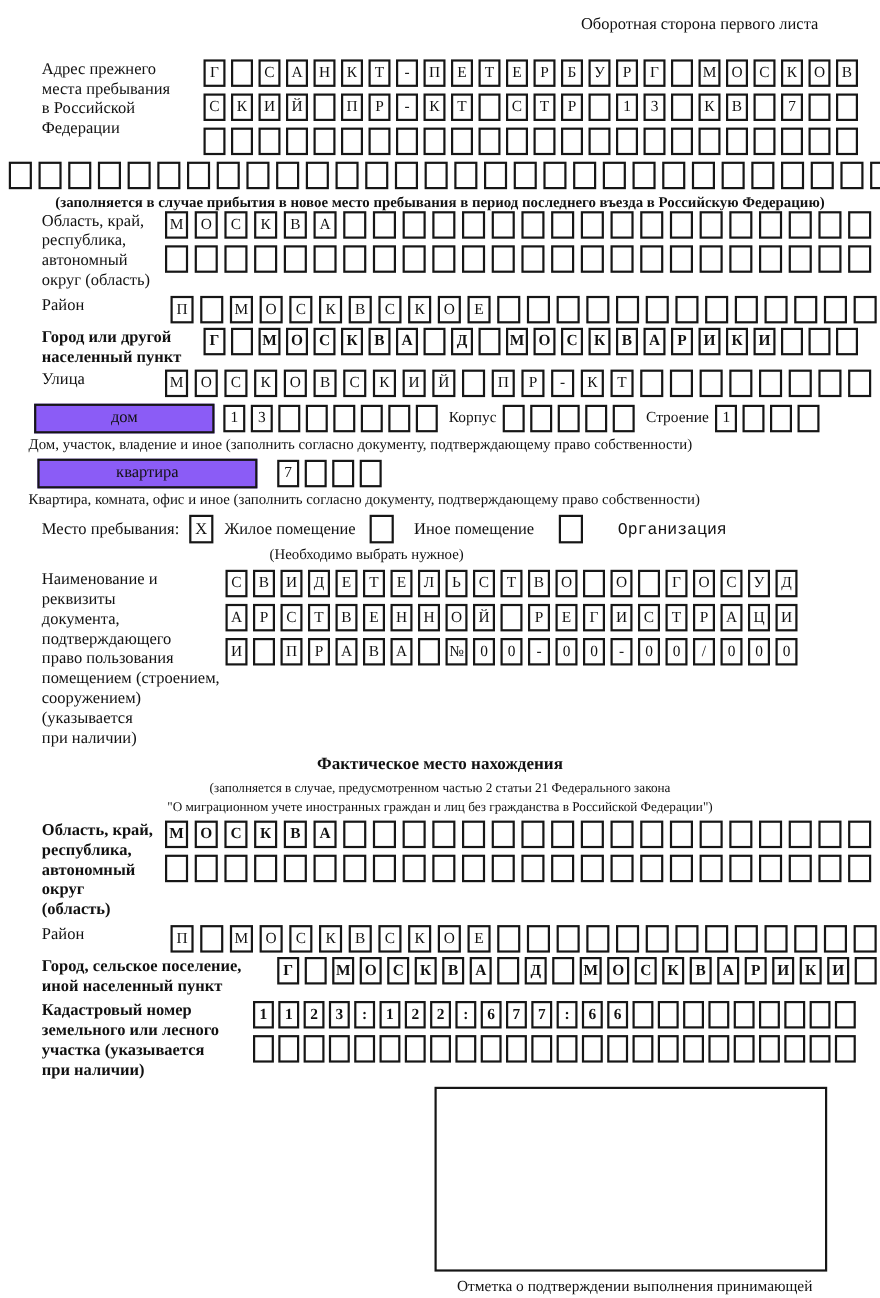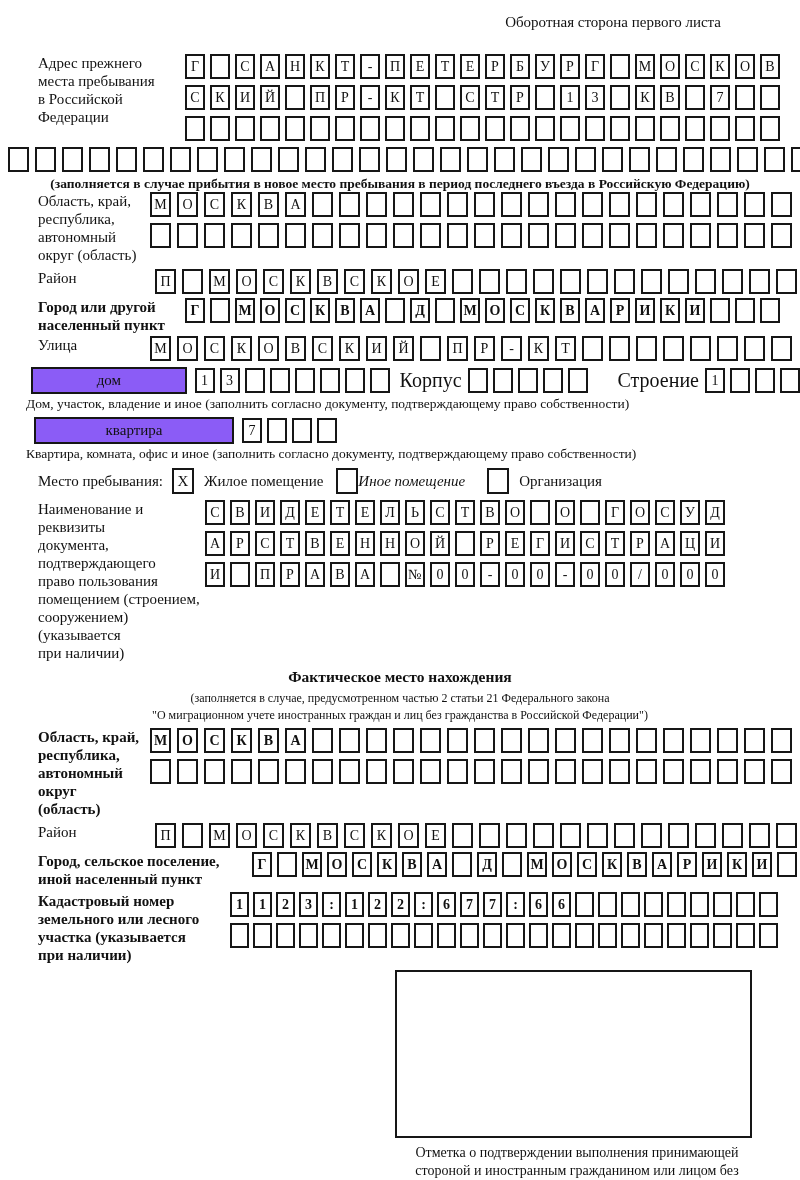--- a/index.html
+++ b/index.html
@@ -1,19 +1,19 @@
 <!DOCTYPE html>
 <html><head>
 <meta charset="utf-8">
 <style>
   html,body{margin:0;padding:0;background:#ffffff;}
   body{width:800px;height:1180px;font-family:"Liberation Serif","DejaVu Serif",serif;color:#111;overflow:hidden;}
   .page{position:relative;width:800px;height:1180px;padding-top:14px;box-sizing:border-box;}
 
-  .header-note{text-align:right;padding-right:79px;font-size:15px;}
+  .header-note{text-align:right;padding-right:56px;font-size:15px;}
 
   
   .cells{display:flex;gap:5px;}
   .cell{flex:0 0 auto;width:20px;height:25px;border:2px solid #161616;box-sizing:border-box;
         display:flex;align-items:center;justify-content:center;font-size:14px;line-height:1;background:#fff;}
   .cells.g6{gap:6px;}.cells.g6 .cell{width:21px;}
   .cells.cad{gap:4px;}.cells.cad .cell{width:19px;}
   .cells.stack{flex-direction:column;gap:6px;}
   .cells.stack .cells{margin:0;}
 
@@ -24,22 +24,22 @@
   .caption.center{text-align:center;}
   .caption.left{padding-left:26px;}
 
   .section-title{font-weight:bold;font-size:16px;text-align:center;margin:4px 0 3px 0;}
   .sub-title{font-weight:bold;font-size:15.5px;text-align:center;margin:6px 0 4px 0;}
   .note-line{font-size:12px;text-align:center;line-height:17px;}
 
   .widebox{border:2px solid #161616;height:27px;box-sizing:border-box;display:flex;align-items:center;justify-content:center;font-size:15px;background:#8b5cf6;}
 
   .house-row{display:flex;align-items:center;margin-left:31px;margin-top:6px;}
-  .house-row .lbl{font-size:20px;margin:0 6px 0 10px;}
-  .apt-row{display:flex;align-items:center;margin-left:34px;margin-top:5px;}
+  .house-row .lbl{font-size:14px;margin:0 6px 0 10px;}
+  .apt-row{display:flex;align-items:center;margin-left:34px;margin-top:5px;gap:10px;}
 
   .stay-row{display:flex;align-items:center;margin-left:38px;margin-top:6px;font-size:15px;}
   .stay-row .cell{width:22px;height:26px;font-size:15px;}
   .stay-note{font-size:13.5px;margin-left:245px;margin-top:2px;}
 
   .stamp-box{margin-left:395px;margin-top:6px;width:357px;height:168px;border:2px solid #161616;box-sizing:border-box;background:#fff;}
   .stamp-caption{margin-left:348px;width:458px;text-align:center;font-size:14px;line-height:17.5px;margin-top:6px;white-space:pre-line;}
 
   .mt2{margin-top:2px;}.mt4{margin-top:4px;font-weight:bold;}.mt5{margin-top:5px;}.mt6{margin-top:6px;}
 </style>
@@ -336,21 +336,21 @@
         <span class="cell"></span>
       </div>
     <span class="lbl">Корпус</span>
     <div class="cells">
         <span class="cell"></span>
         <span class="cell"></span>
         <span class="cell"></span>
         <span class="cell"></span>
         <span class="cell"></span>
       </div>
-    <span class="lbl" style="margin-left:30px;">Строение</span>
+    <span class="lbl" style="margin-left:10px;">Строение</span>
     <div class="cells">
         <span class="cell">1</span>
         <span class="cell"></span>
         <span class="cell"></span>
         <span class="cell"></span>
       </div>
   </div>
   <div class="caption left mt2">Дом, участок, владение и иное (заполнить согласно документу, подтверждающему право собственности)</div>
 
   <div class="apt-row">
@@ -362,24 +362,25 @@
         <span class="cell"></span>
       </div>
   </div>
   <div class="caption left mt2">Квартира, комната, офис и иное (заполнить согласно документу, подтверждающему право собственности)</div>
 
   <div class="stay-row">
     <span>Место пребывания:</span>
     <span class="cell" style="margin-left:9px;">Х</span>
     <span style="margin-left:10px;">Жилое помещение</span>
     <span class="cell" style="margin-left:13px;"></span>
-    <span style="font-style:italic;">Иное помещение</span>
+    <span style="margin-left:18px;">Иное помещение</span>
     <span class="cell" style="margin-left:22px;"></span>
-    <span style="margin-left:10px;">Организация</span>
-  </div>
+    <span style="margin-left:32px;font-family:Liberation Mono, monospace;">Организация</span>
+  </div>
+  <div class="stay-note">(Необходимо выбрать нужное)</div>
 
   <div class="frow mt6">
     <div class="row-label" style="width:205px;">Наименование и реквизиты
 документа, подтверждающего
 право пользования
 помещением (строением,
 сооружением) (указывается
 при наличии)</div>
     <div class="cells stack">
       <div class="cells">

